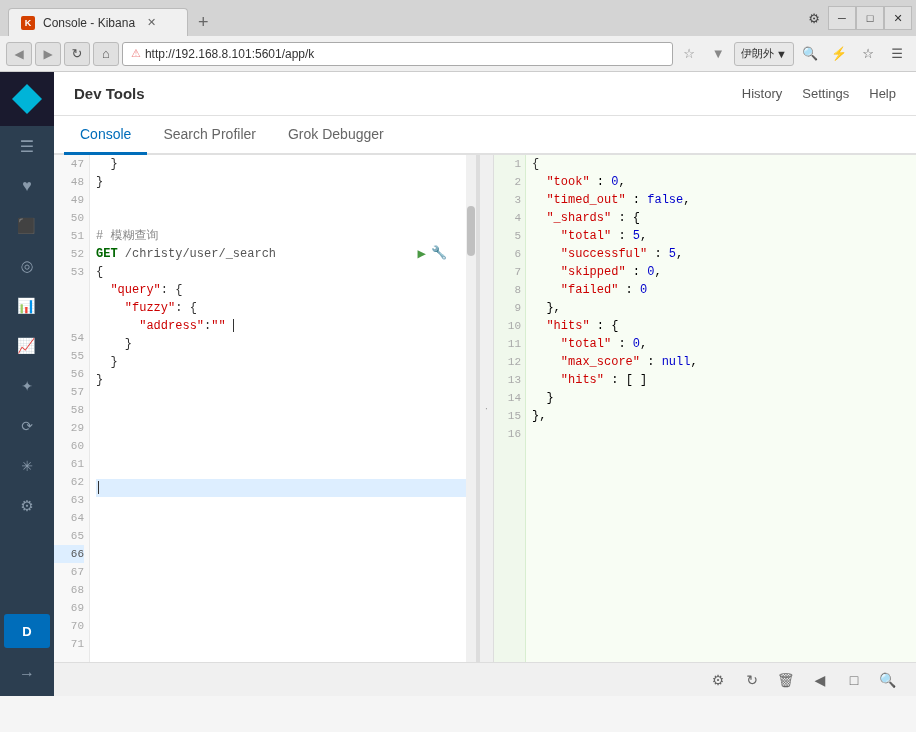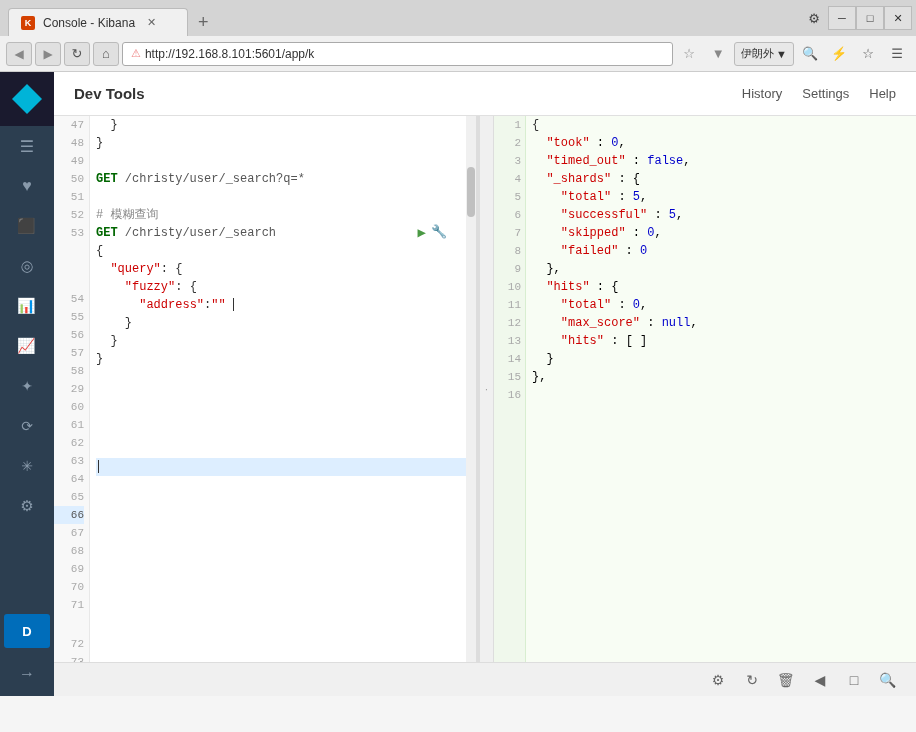--- a/index.html
+++ b/index.html
@@ -76,20 +76,31 @@
 
     <div style="display:flex;align-items:center;justify-content:space-between;border-bottom:1px solid #e0e0e0;padding:0 20px;height:44px;flex-shrink:0;">
       <span style="font-size:15px;font-weight:600;color:#333;">Dev Tools</span>
       <div style="display:flex;gap:20px;">
         <a style="color:#555;font-size:13px;cursor:pointer;text-decoration:none;">History</a>
         <a style="color:#555;font-size:13px;cursor:pointer;text-decoration:none;">Settings</a>
         <a style="color:#555;font-size:13px;cursor:pointer;text-decoration:none;">Help</a>
       </div>
     </div>
 
+    <div style="display:flex;border-bottom:2px solid #e0e0e0;padding:0 10px;flex-shrink:0;">
+      <div style="padding:10px 16px;font-size:14px;cursor:pointer;color:#006dba;border-bottom:3px solid #006dba;margin-bottom:-2px;font-weight:500;">
+        <span>Console</span>
+      </div>
+      <div style="padding:10px 16px;font-size:14px;cursor:pointer;color:#666;border-bottom:3px solid transparent;margin-bottom:-2px;">
+        <span>Search Profiler</span>
+      </div>
+      <div style="padding:10px 16px;font-size:14px;cursor:pointer;color:#666;border-bottom:3px solid transparent;margin-bottom:-2px;">
+        <span>Grok Debugger</span>
+      </div>
+    </div>
 
     <div style="display:flex;flex:1;overflow:hidden;">
 
       <div style="flex:1;border-right:4px solid #ddd;display:flex;flex-direction:column;overflow:hidden;background:#fff;position:relative;">
         <div style="flex:1;overflow:hidden;font-family:'Courier New',Consolas,monospace;font-size:12px;display:flex;position:relative;">
 
           <div style="width:36px;background:#f8f8f8;border-right:1px solid #e8e8e8;padding-top:0;color:#aaa;font-size:11px;text-align:right;padding-right:5px;overflow:hidden;flex-shrink:0;font-family:'Courier New',monospace;">
             <div style="height:18px;line-height:18px;padding-left:8px;">47</div>
             <div style="height:18px;line-height:18px;">48</div>
             <div style="height:18px;line-height:18px;">49</div>
@@ -119,21 +130,20 @@
             <div style="height:18px;line-height:18px;">73</div>
             <div style="height:18px;line-height:18px;">74</div>
             <div style="height:18px;line-height:18px;">75</div>
 
           </div>
 
           <div style="flex:1;overflow:hidden;padding-left:6px;font-family:'Courier New',Consolas,monospace;font-size:12px;position:relative;">
             <div style="height:18px;line-height:18px;white-space:pre;"><span style="color:#333;">  }</span></div>
             <div style="height:18px;line-height:18px;white-space:pre;"><span style="color:#333;">}</span></div>
             <div style="height:18px;line-height:18px;white-space:pre;"></div>
-            <div style="height:18px;line-height:18px;white-space:pre;"><span style="color:#006600;font-weight:bold;">GET</span><span style="color:#555;"> /christy/user/_search?q=*</span></div>
             <div style="height:18px;line-height:18px;white-space:pre;"></div>
             <div style="height:18px;line-height:18px;white-space:pre;"><span style="color:#888;"># 模糊查询</span></div>
             <div style="height:18px;line-height:18px;white-space:pre;position:relative;display:flex;align-items:center;">
               <span><span style="color:#006600;font-weight:bold;">GET</span><span style="color:#555;"> /christy/user/_search</span></span>
               <span style="position:absolute;right:40px;color:#4a9944;cursor:pointer;font-size:14px;">▶</span>
               <span style="position:absolute;right:18px;color:#888;cursor:pointer;font-size:13px;">🔧</span>
             </div>
             <div style="height:18px;line-height:18px;white-space:pre;"><span style="color:#333;">{</span></div>
             <div style="height:18px;line-height:18px;white-space:pre;"><span style="color:#333;">  </span><span style="color:#cc0000;">"query"</span><span style="color:#333;">: {</span></div>
             <div style="height:18px;line-height:18px;white-space:pre;"><span style="color:#333;">    </span><span style="color:#cc0000;">"fuzzy"</span><span style="color:#333;">: {</span></div>

